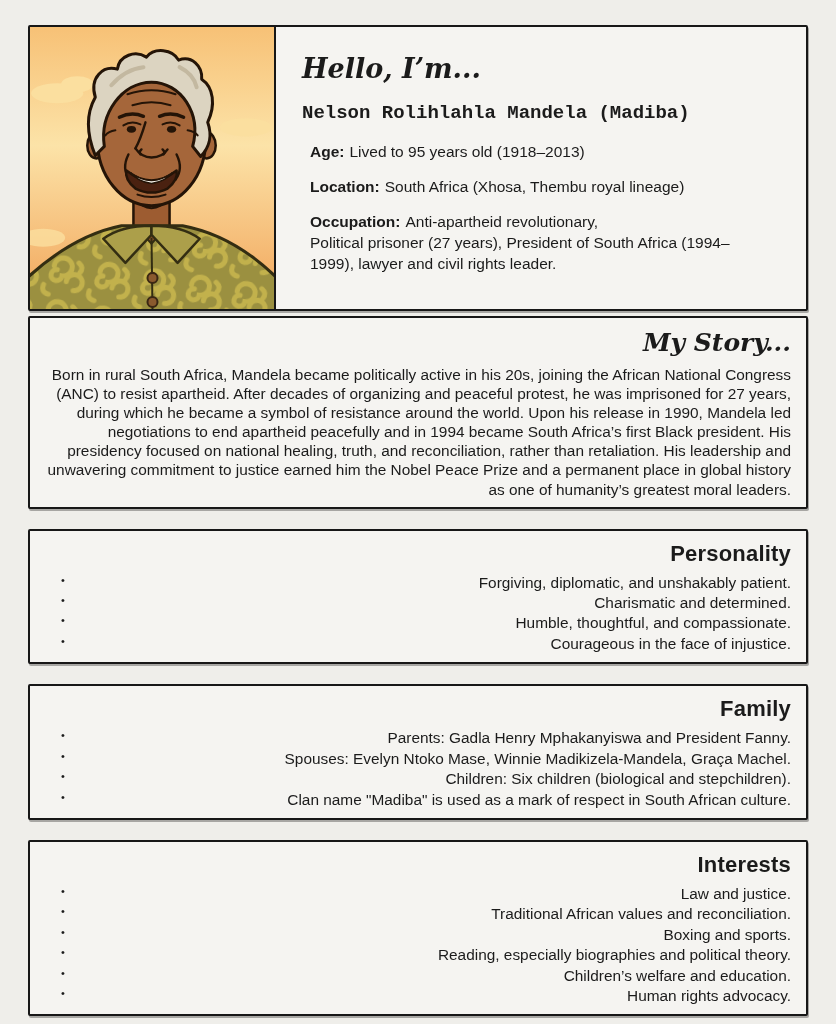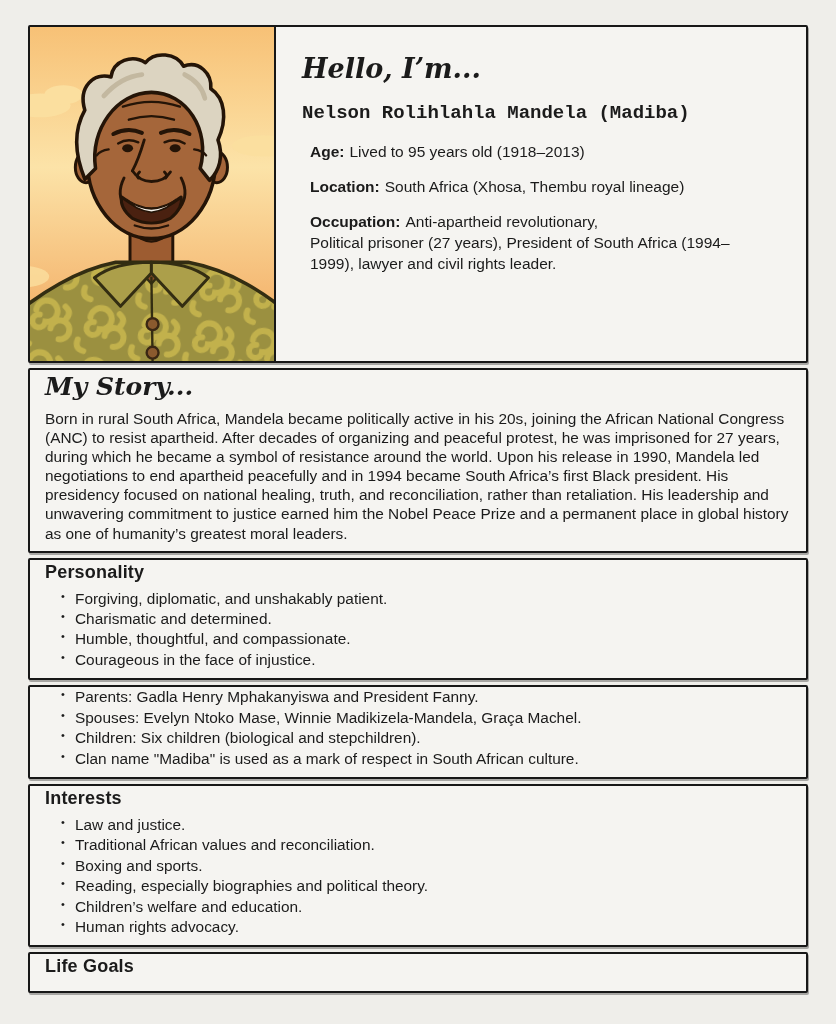--- a/index.html
+++ b/index.html
@@ -14,21 +14,21 @@
   .page { padding: 25px 28px 0; }
   .card {
     background: #f5f4f1;
     border: 2px solid #171717;
     border-radius: 2px;
     box-shadow: 1px 2px 0 rgba(0,0,0,0.30);
   }
   
   .top-card {
     display: flex;
-    height: 338px;
+    height: 286px;
     margin-bottom: 5px;
     overflow: hidden;
   }
   .portrait-pane {
     width: 246px;
     flex: 0 0 246px;
     border-right: 2px solid #171717;
     position: relative;
   }
   .portrait-pane svg { display: block; width: 100%; height: 100%; }
@@ -38,30 +38,30 @@
     font-style: italic;
     font-weight: 700;
     font-size: 27px;
     margin: 6px 0 18px;
   }
   .name { font-weight: 700; font-size: 19px; margin: 0 0 18px; font-family: Liberation Mono, monospace; }
   .field { font-size: 15.5px; line-height: 1.35; margin: 0 8px 14px; }
   .field .lbl { font-weight: 700; margin-right: 5px; }
   .field .val { white-space: pre-line; }
   
-  .section { padding: 0 15px 8px; margin-bottom: 5px; }
+  .section { padding: 8px 15px 8px; margin-bottom: 20px; text-align: right; }
   .story-title {
     font-family: cursive, "DejaVu Serif", serif;
     font-style: italic;
     font-weight: 700;
     font-size: 25px;
     margin: 2px 0 8px;
   }
   .story-text { font-size: 15.4px; line-height: 1.24; }
-  .section-title { font-weight: 700; font-size: 18px; margin: 2px 0 6px; letter-spacing: .2px; }
+  .section-title { font-weight: 700; font-size: 22px; margin: 2px 0 6px; letter-spacing: .2px; }
   ul.bullets { margin: 0; padding: 0 0 0 30px; list-style: none; }
   ul.bullets li {
     font-size: 15.4px;
     line-height: 1.26;
     position: relative;
     margin: 0 0 1px;
   }
   ul.bullets li::before {
     content: "•";
     position: absolute;
@@ -192,20 +192,21 @@
     <div class="section-title">Personality</div>
     <ul class="bullets">
         <li>Forgiving, diplomatic, and unshakably patient.</li>
         <li>Charismatic and determined.</li>
         <li>Humble, thoughtful, and compassionate.</li>
         <li>Courageous in the face of injustice.</li>
       </ul>
   </div>
 
   <div class="card section">
+    <div class="section-title">Family</div>
     <ul class="bullets">
         <li>Parents: Gadla Henry Mphakanyiswa and President Fanny.</li>
         <li>Spouses: Evelyn Ntoko Mase, Winnie Madikizela-Mandela, Graça Machel.</li>
         <li>Children: Six children (biological and stepchildren).</li>
         <li>Clan name "Madiba" is used as a mark of respect in South African culture.</li>
       </ul>
   </div>
 
   <div class="card section">
     <div class="section-title">Interests</div>

